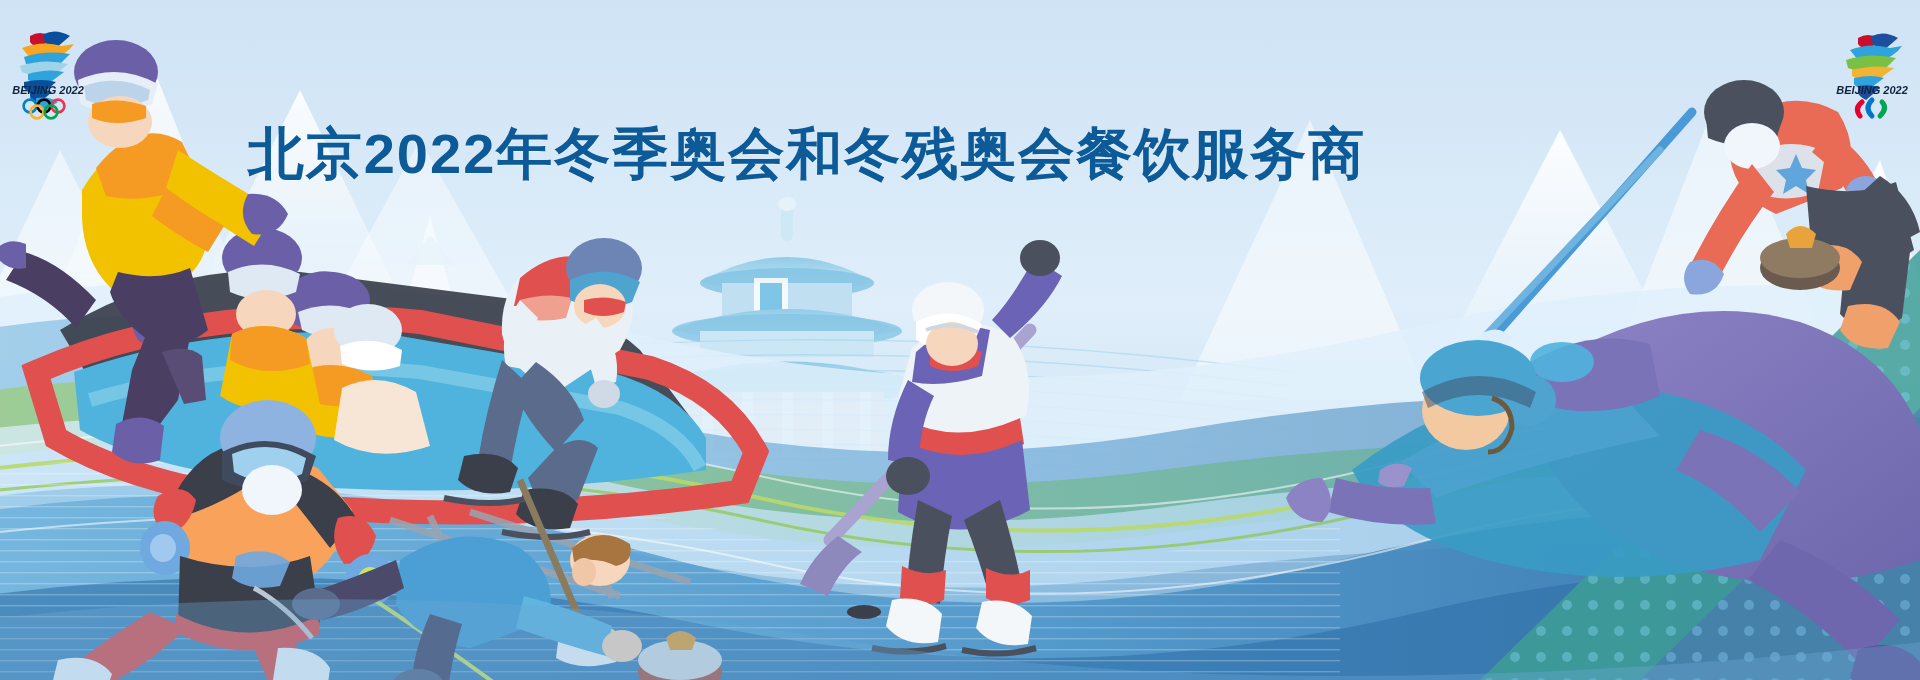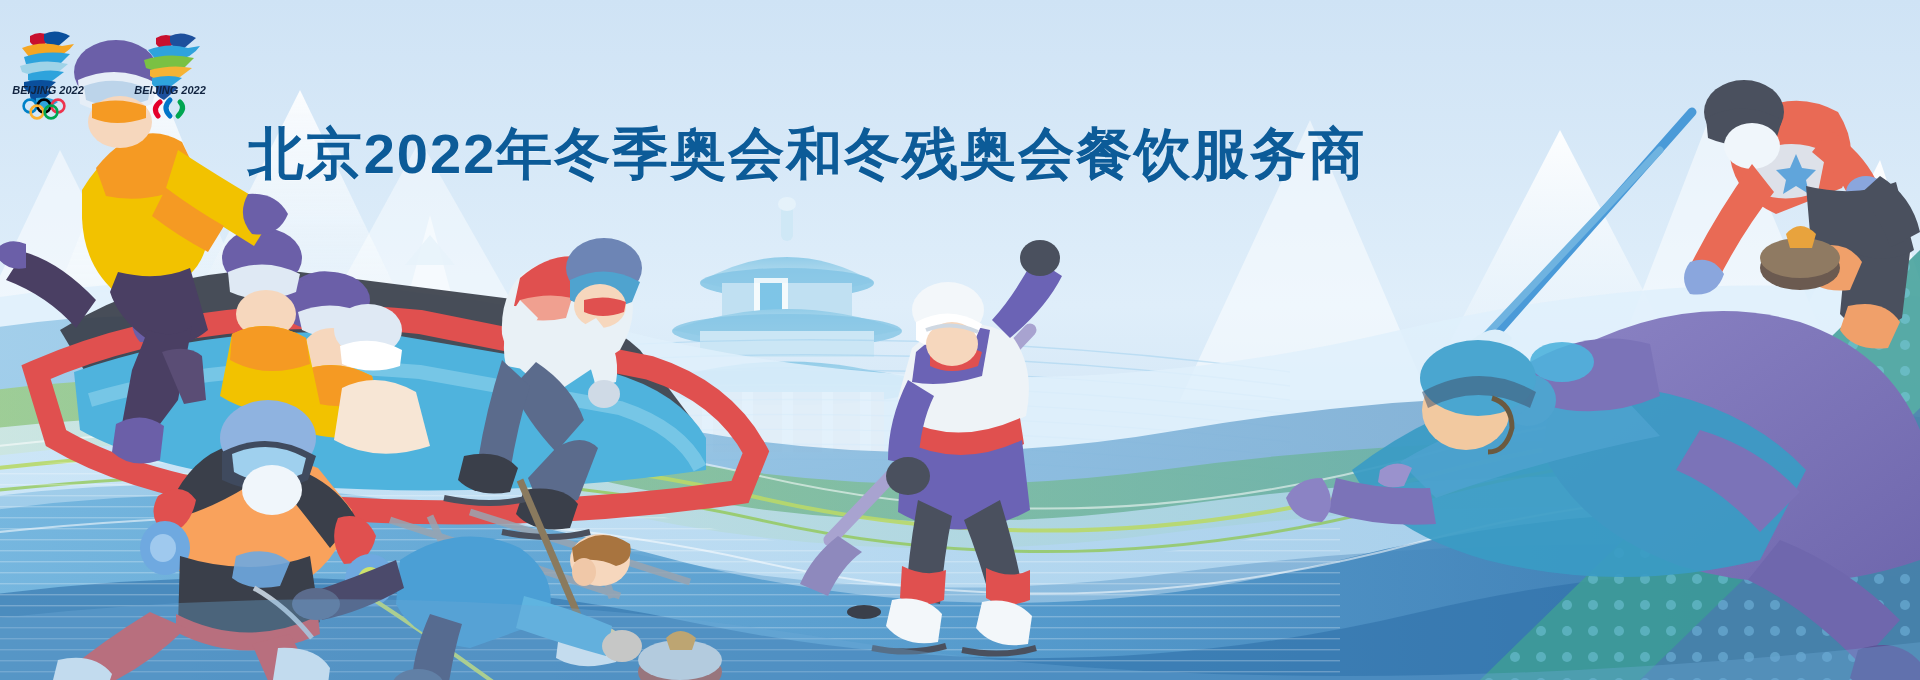--- a/index.html
+++ b/index.html
@@ -15,21 +15,21 @@
   .title-text{
     display:inline-block;
     font-family:"Liberation Sans","DejaVu Sans",sans-serif;
     font-size:56px;font-weight:bold;letter-spacing:2px;
     color:#0c5b98;
     white-space:nowrap;
     text-shadow:0 1px 0 rgba(255,255,255,.35);
   }
   .emblems{
     position:absolute;left:0;top:26px;width:1920px;
-    display:flex;justify-content:flex-start;align-items:flex-start;gap:26px;
+    display:flex;justify-content:space-between;align-items:flex-start;gap:26px;
   }
   .emblem{width:96px;height:94px;position:relative;}
   .emblem svg{display:block;}
 </style>
 </head>
 <body>
 
 <div id="stage">
 
   <svg class="layer" viewBox="0 0 1920 680" preserveAspectRatio="none">

